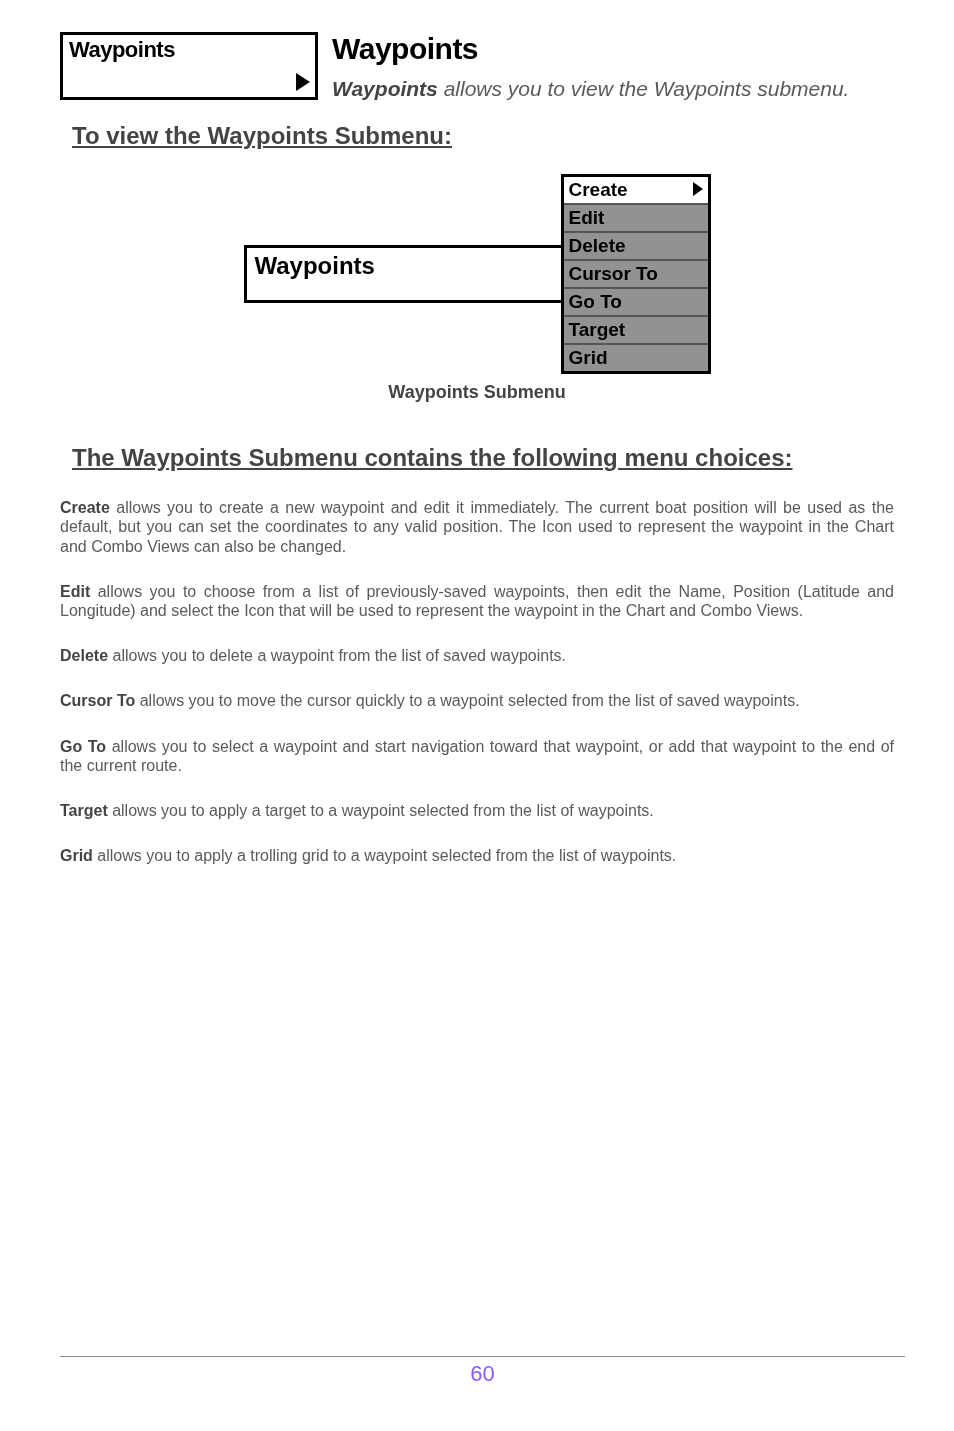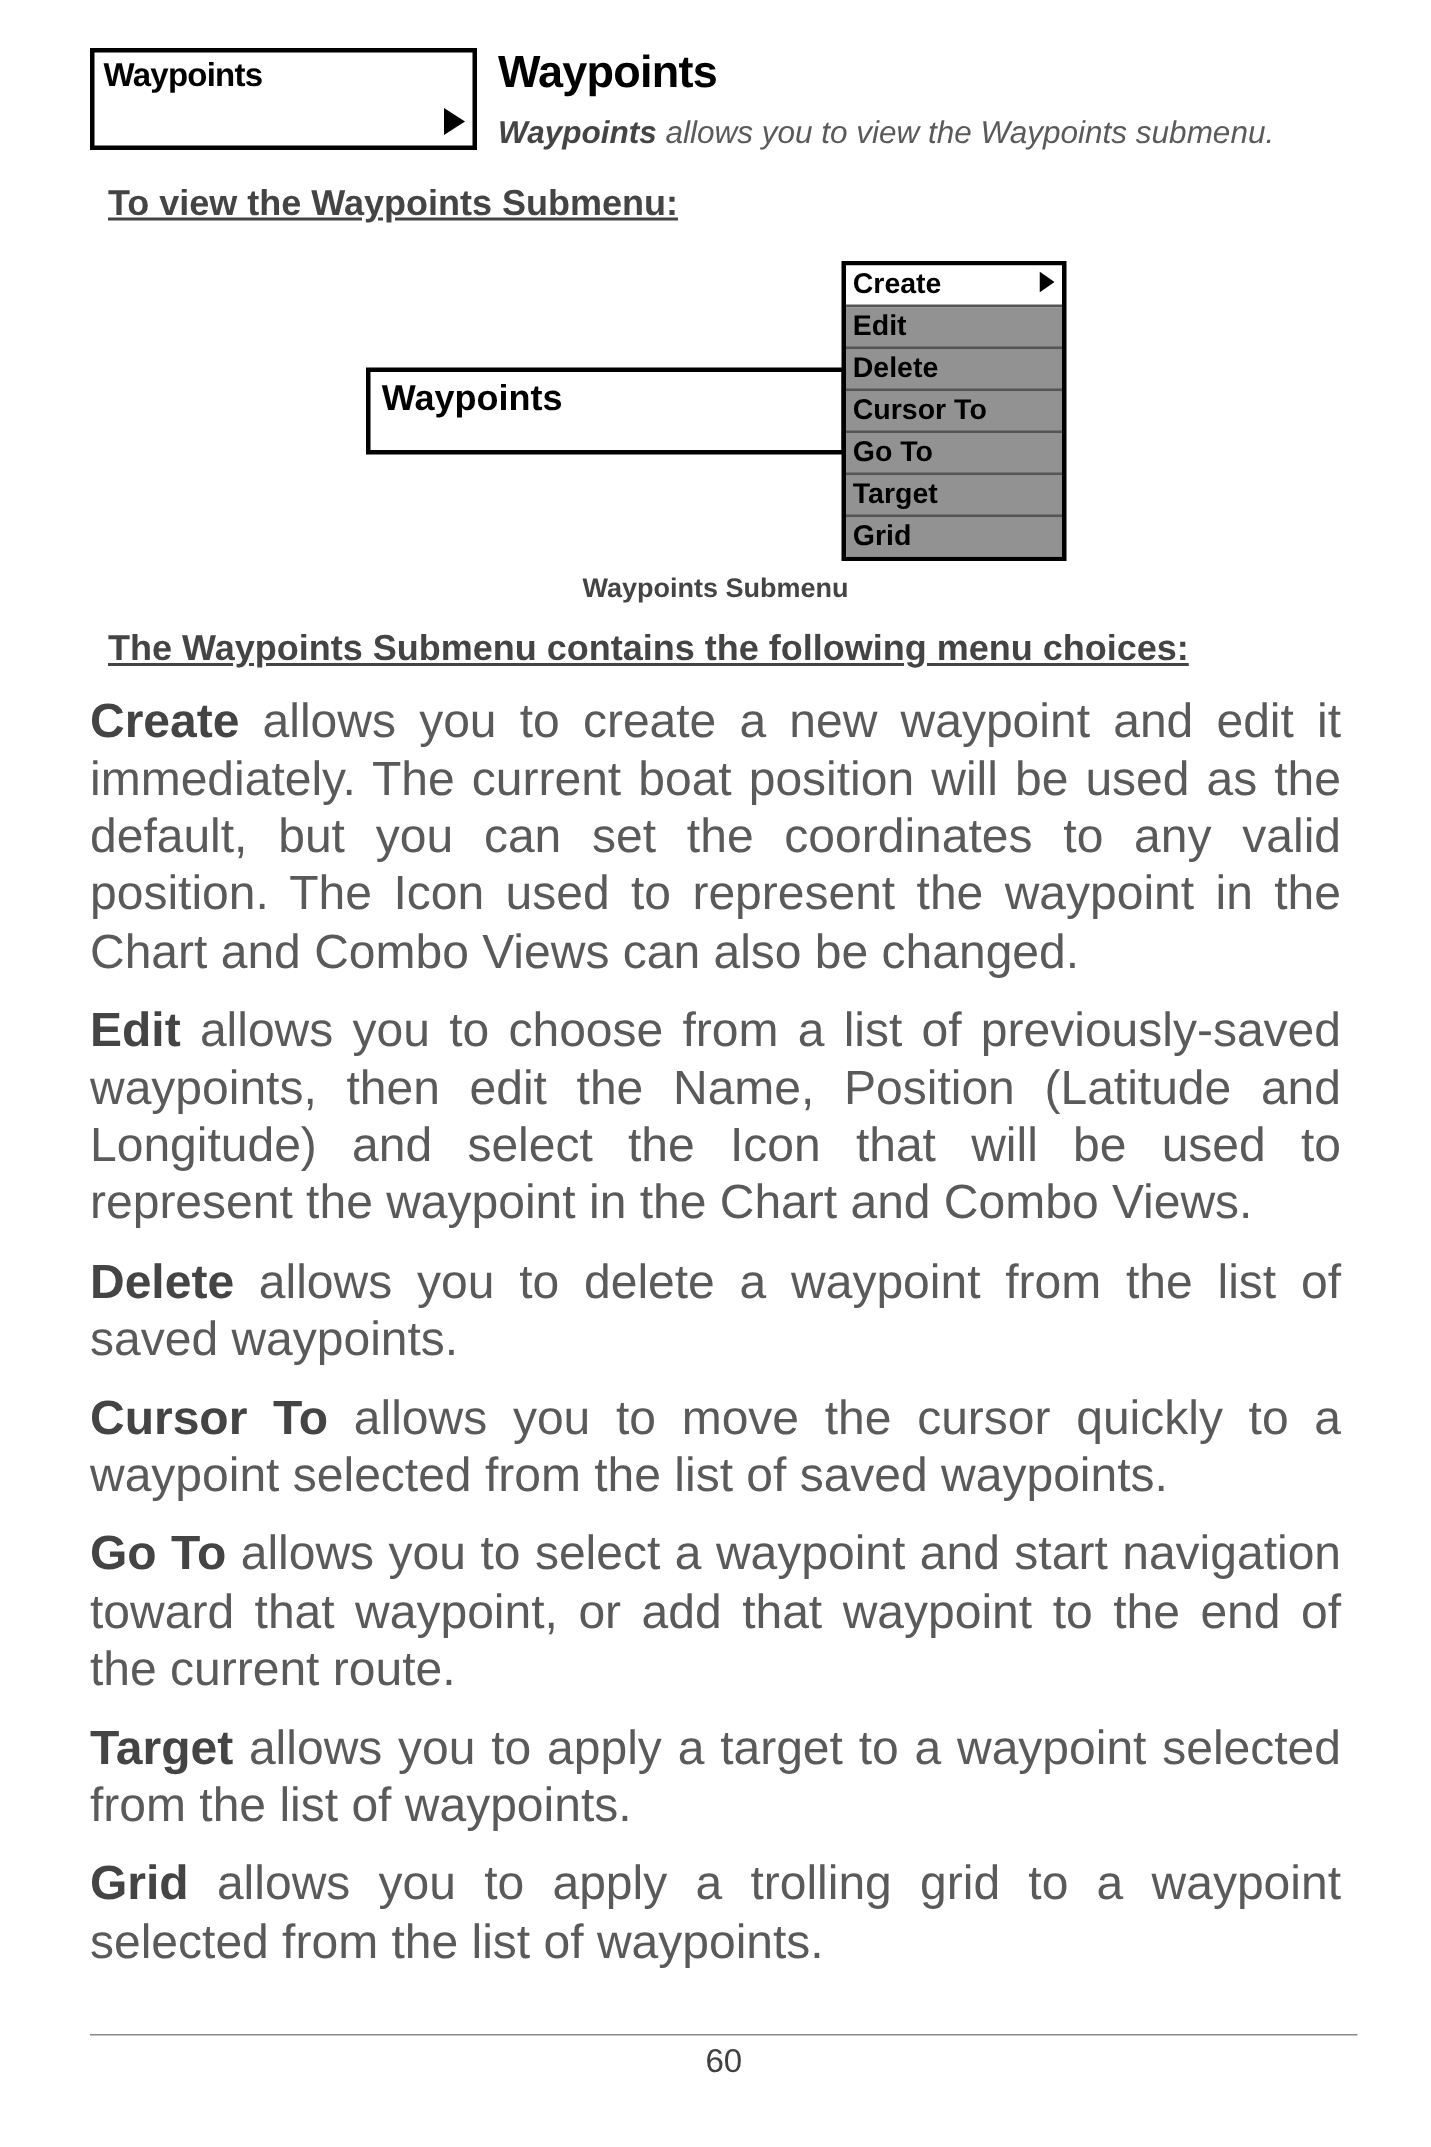--- a/index.html
+++ b/index.html
@@ -135,45 +135,45 @@
   }
   .submenu-item.inactive {
     background: #929292;
     color: #000;
   }
   .fig-caption {
     text-align: center;
     font-size: 18px;
     font-weight: bold;
     color: #444;
-    margin: 6px 0 16px 0;
+    margin: 6px 0 41px 0;
     font-stretch: condensed;
   }
   .body-para {
-    font-size: 32px;
+    font-size: 16px;
     color: #5a5a5a;
     line-height: 1.2;
-    margin: 14px 0;
+    margin: 26px 0;
     text-align: justify;
     font-stretch: condensed;
   }
   .body-para b {
     color: #444;
     font-weight: bold;
   }
   .footer {
     position: absolute;
     bottom: 44px;
     left: 60px;
     right: 49px;
     text-align: center;
     border-top: 1px solid #888;
     padding-top: 4px;
     font-size: 22px;
-    color: #404040;
+    color: #8b5cf6;
   }
 </style>
 </head>
 <body>
 
 <div class="page">
   <div class="top-section">
     <div class="menu-item-box">
       <span class="label">Waypoints</span>
       <span class="arrow">

